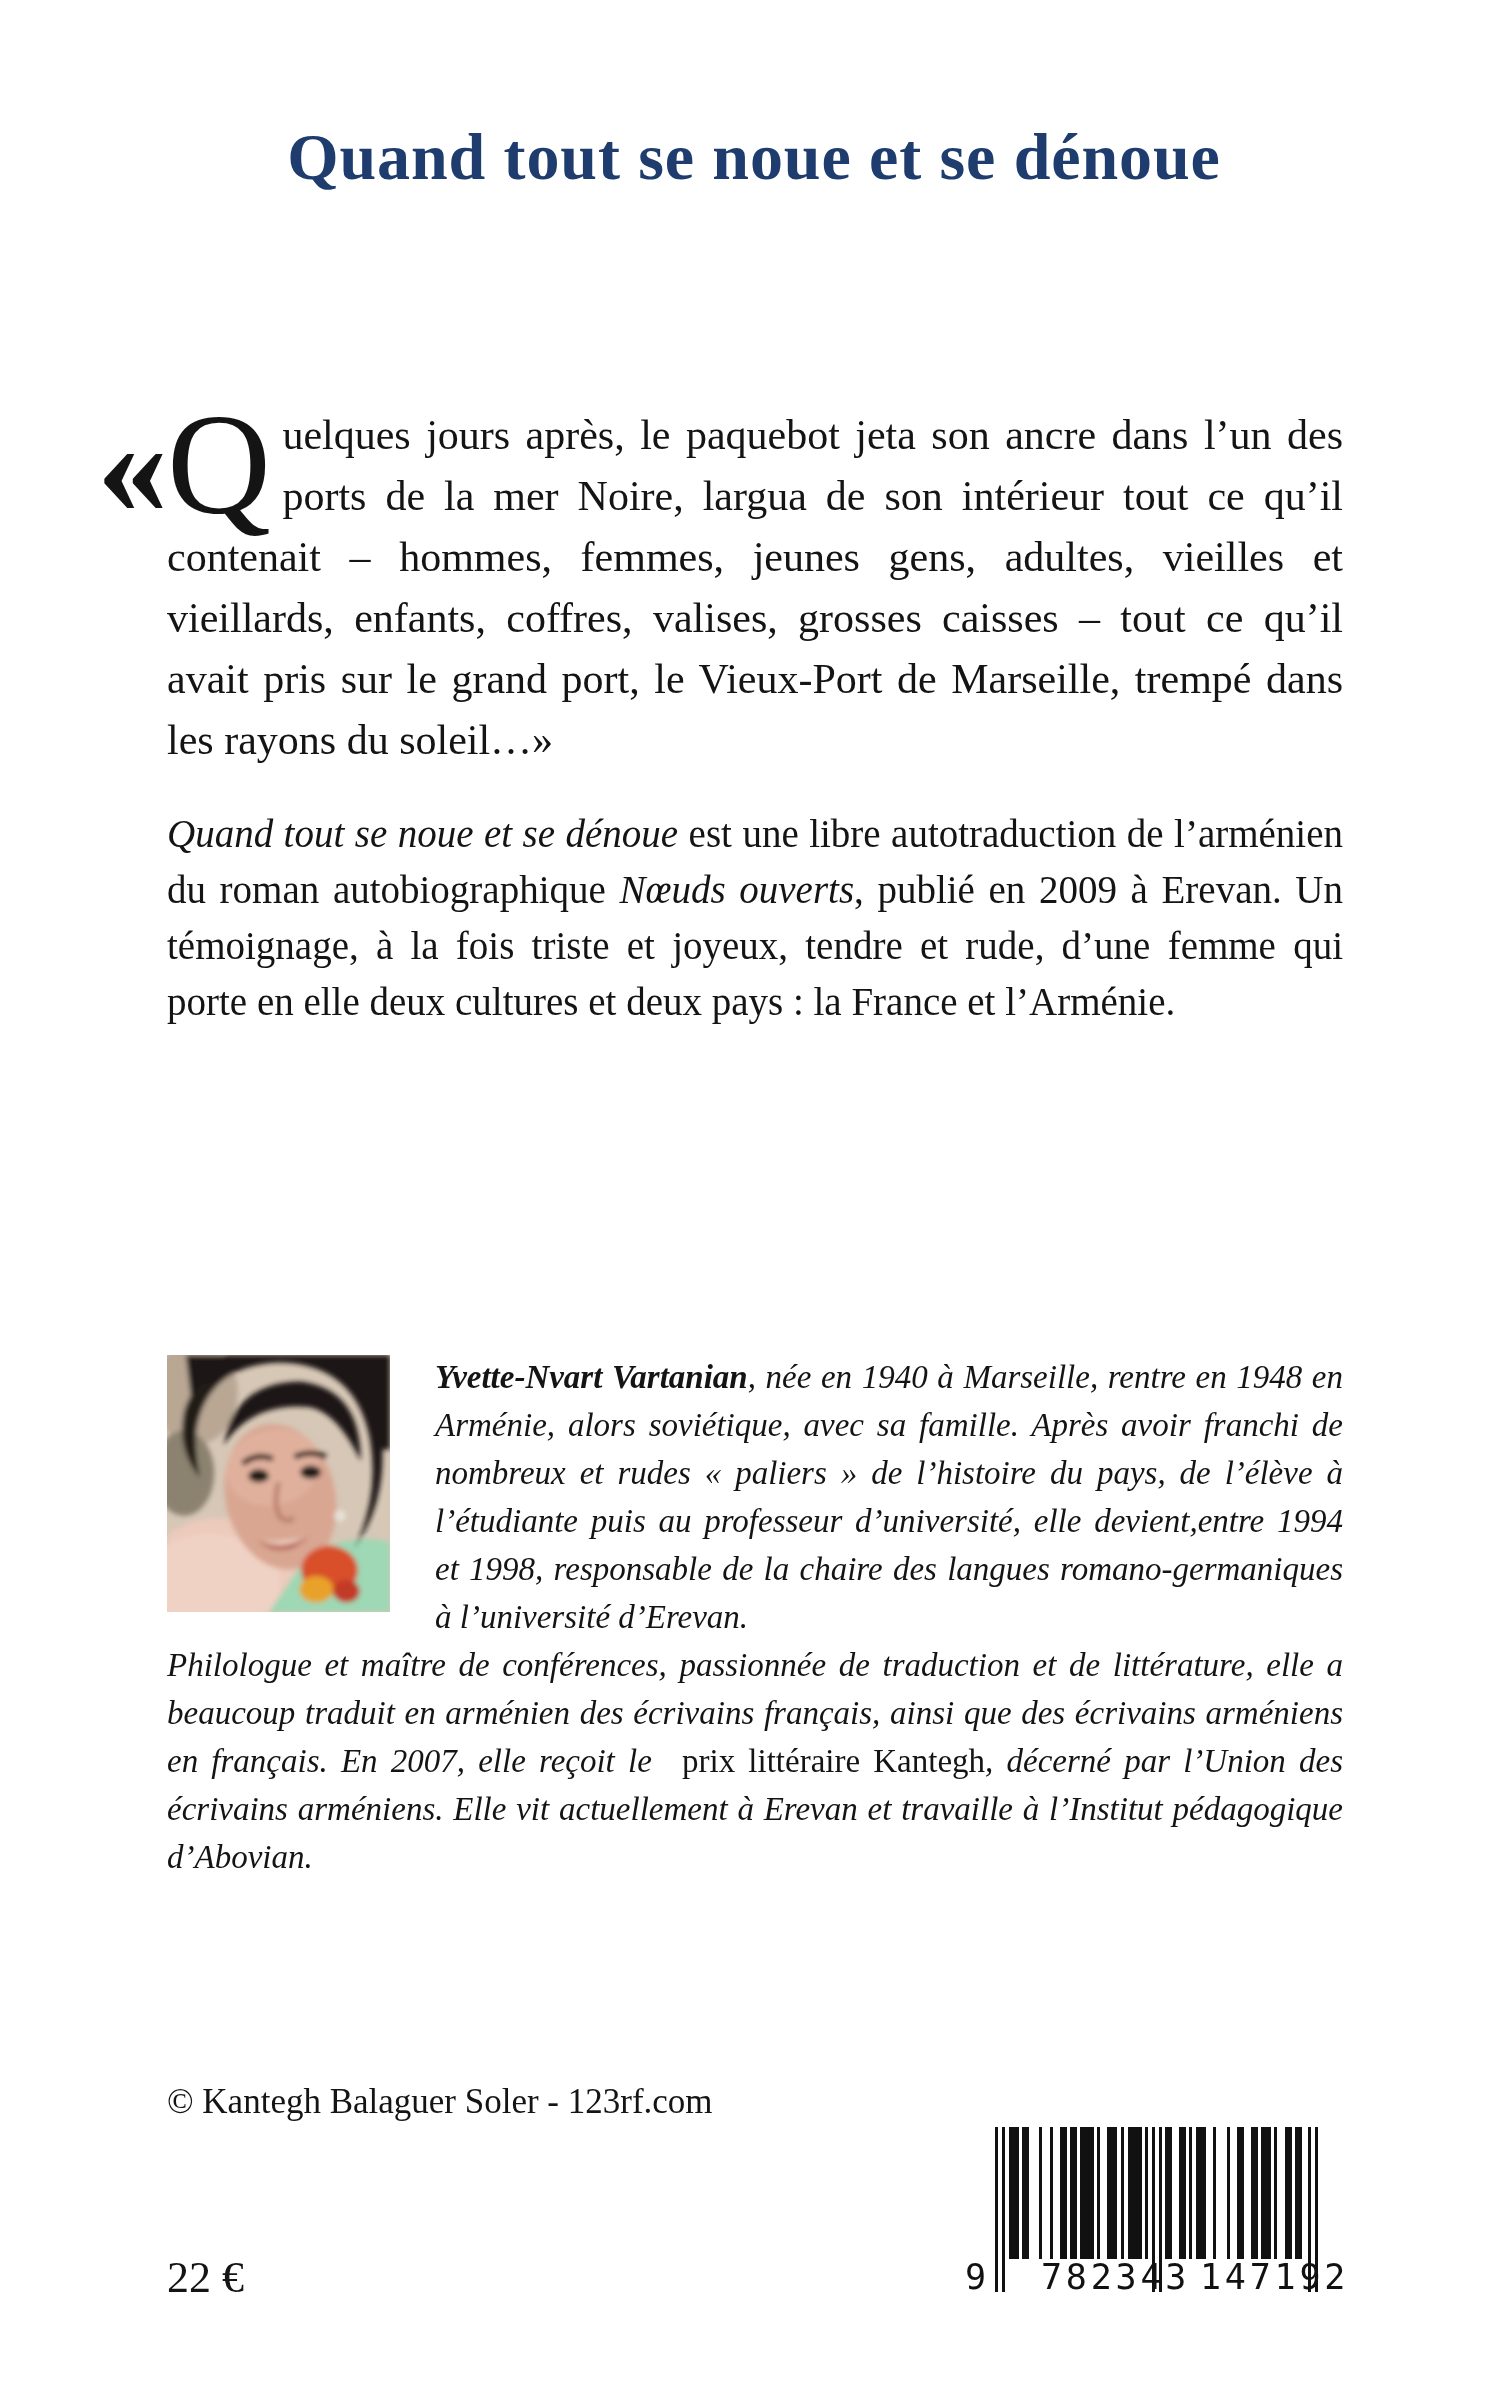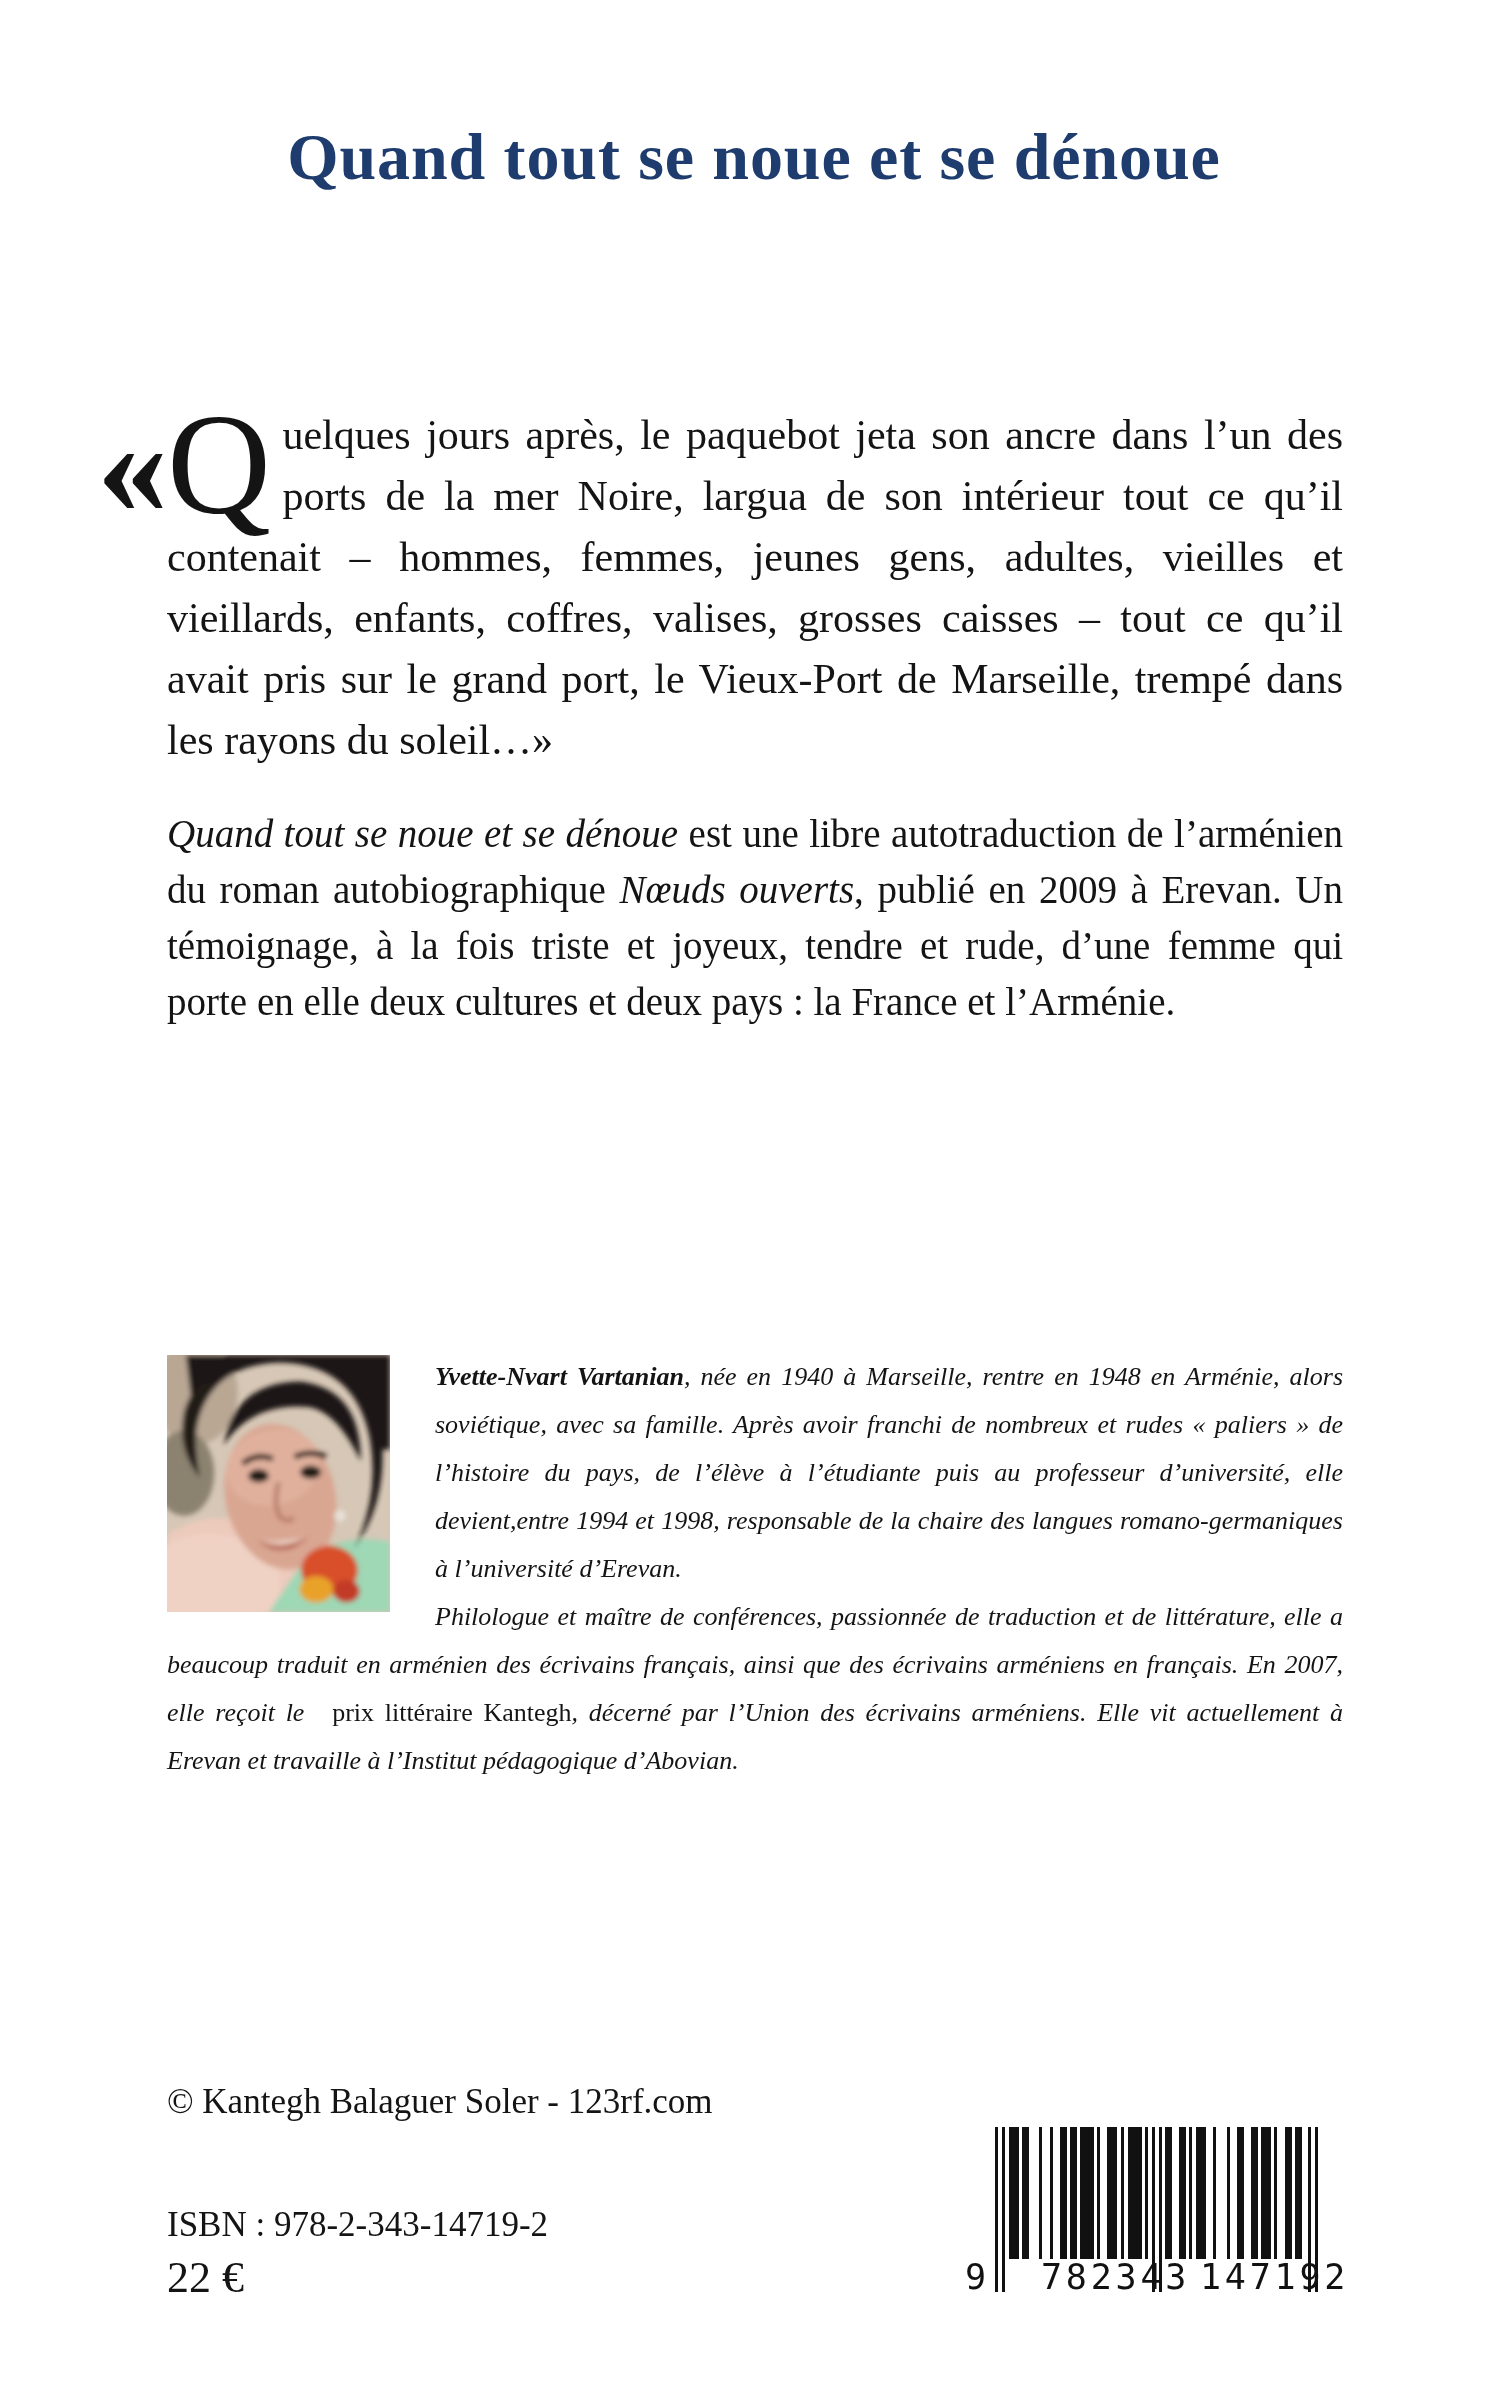--- a/index.html
+++ b/index.html
@@ -44,21 +44,21 @@
   .synopsis{
     position:absolute;
     left:167px; top:806px; width:1176px;
     margin:0;
     font-size:39px; line-height:56px;
     text-align:justify;
   }
   .bio{
     position:absolute;
     left:167px; top:1353px; width:1176px;
-    font-size:26px; line-height:48px;
+    font-size:33px; line-height:48px;
     font-style:italic;
   }
   .bio p{margin:0; text-align:justify;}
   .bio .author-name{font-weight:bold;}
   .bio .upright{font-style:normal;margin-left:17px;}
   .photo{
     float:left;
     width:223px; height:257px;
     margin:1.9px 45px 0 0;
     display:block;
@@ -153,21 +153,20 @@
       </g>
     </svg>
     <p><b class="author-name">Yvette-Nvart Vartanian</b><span>, née en 1940 à Marseille, rentre en 1948 en Arménie, alors soviétique, avec sa famille. Après avoir franchi de nombreux et rudes « paliers » de l’histoire du pays, de l’élève à l’étudiante puis au professeur d’université, elle devient,entre 1994 et 1998, responsable de la chaire des langues romano-germaniques à l’université d’Erevan.</span></p>
     <p><span>Philologue et maître de conférences, passionnée de traduction et de littérature, elle a beaucoup traduit en arménien des écrivains français, ainsi que des écrivains arméniens en français. En 2007, elle reçoit le </span><span class="upright">prix littéraire Kantegh</span><span>, décerné par l’Union des écrivains arméniens. Elle vit actuellement à Erevan et travaille à l’Institut pédagogique d’Abovian.</span></p>
   </div>
 
   <div class="credit">
     <div>© Kantegh Balaguer Soler - 123rf.com</div>
   </div>
 
-  <div class="isbn">ISBN : 978-2-343-14719-2</div>
   <div class="price">22 €</div>
 
   <div class="barcode">
     <div class="bars">
         <div class="bar guard" style="left: 0px; width: 3.4px;"></div>
         <div class="bar guard" style="left: 6.8px; width: 3.4px;"></div>
         <div class="bar" style="left: 13.6px; width: 10.2px;"></div>
         <div class="bar" style="left: 27px; width: 6.8px;"></div>
         <div class="bar" style="left: 44px; width: 3.4px;"></div>
         <div class="bar" style="left: 55px; width: 3.4px;"></div>

